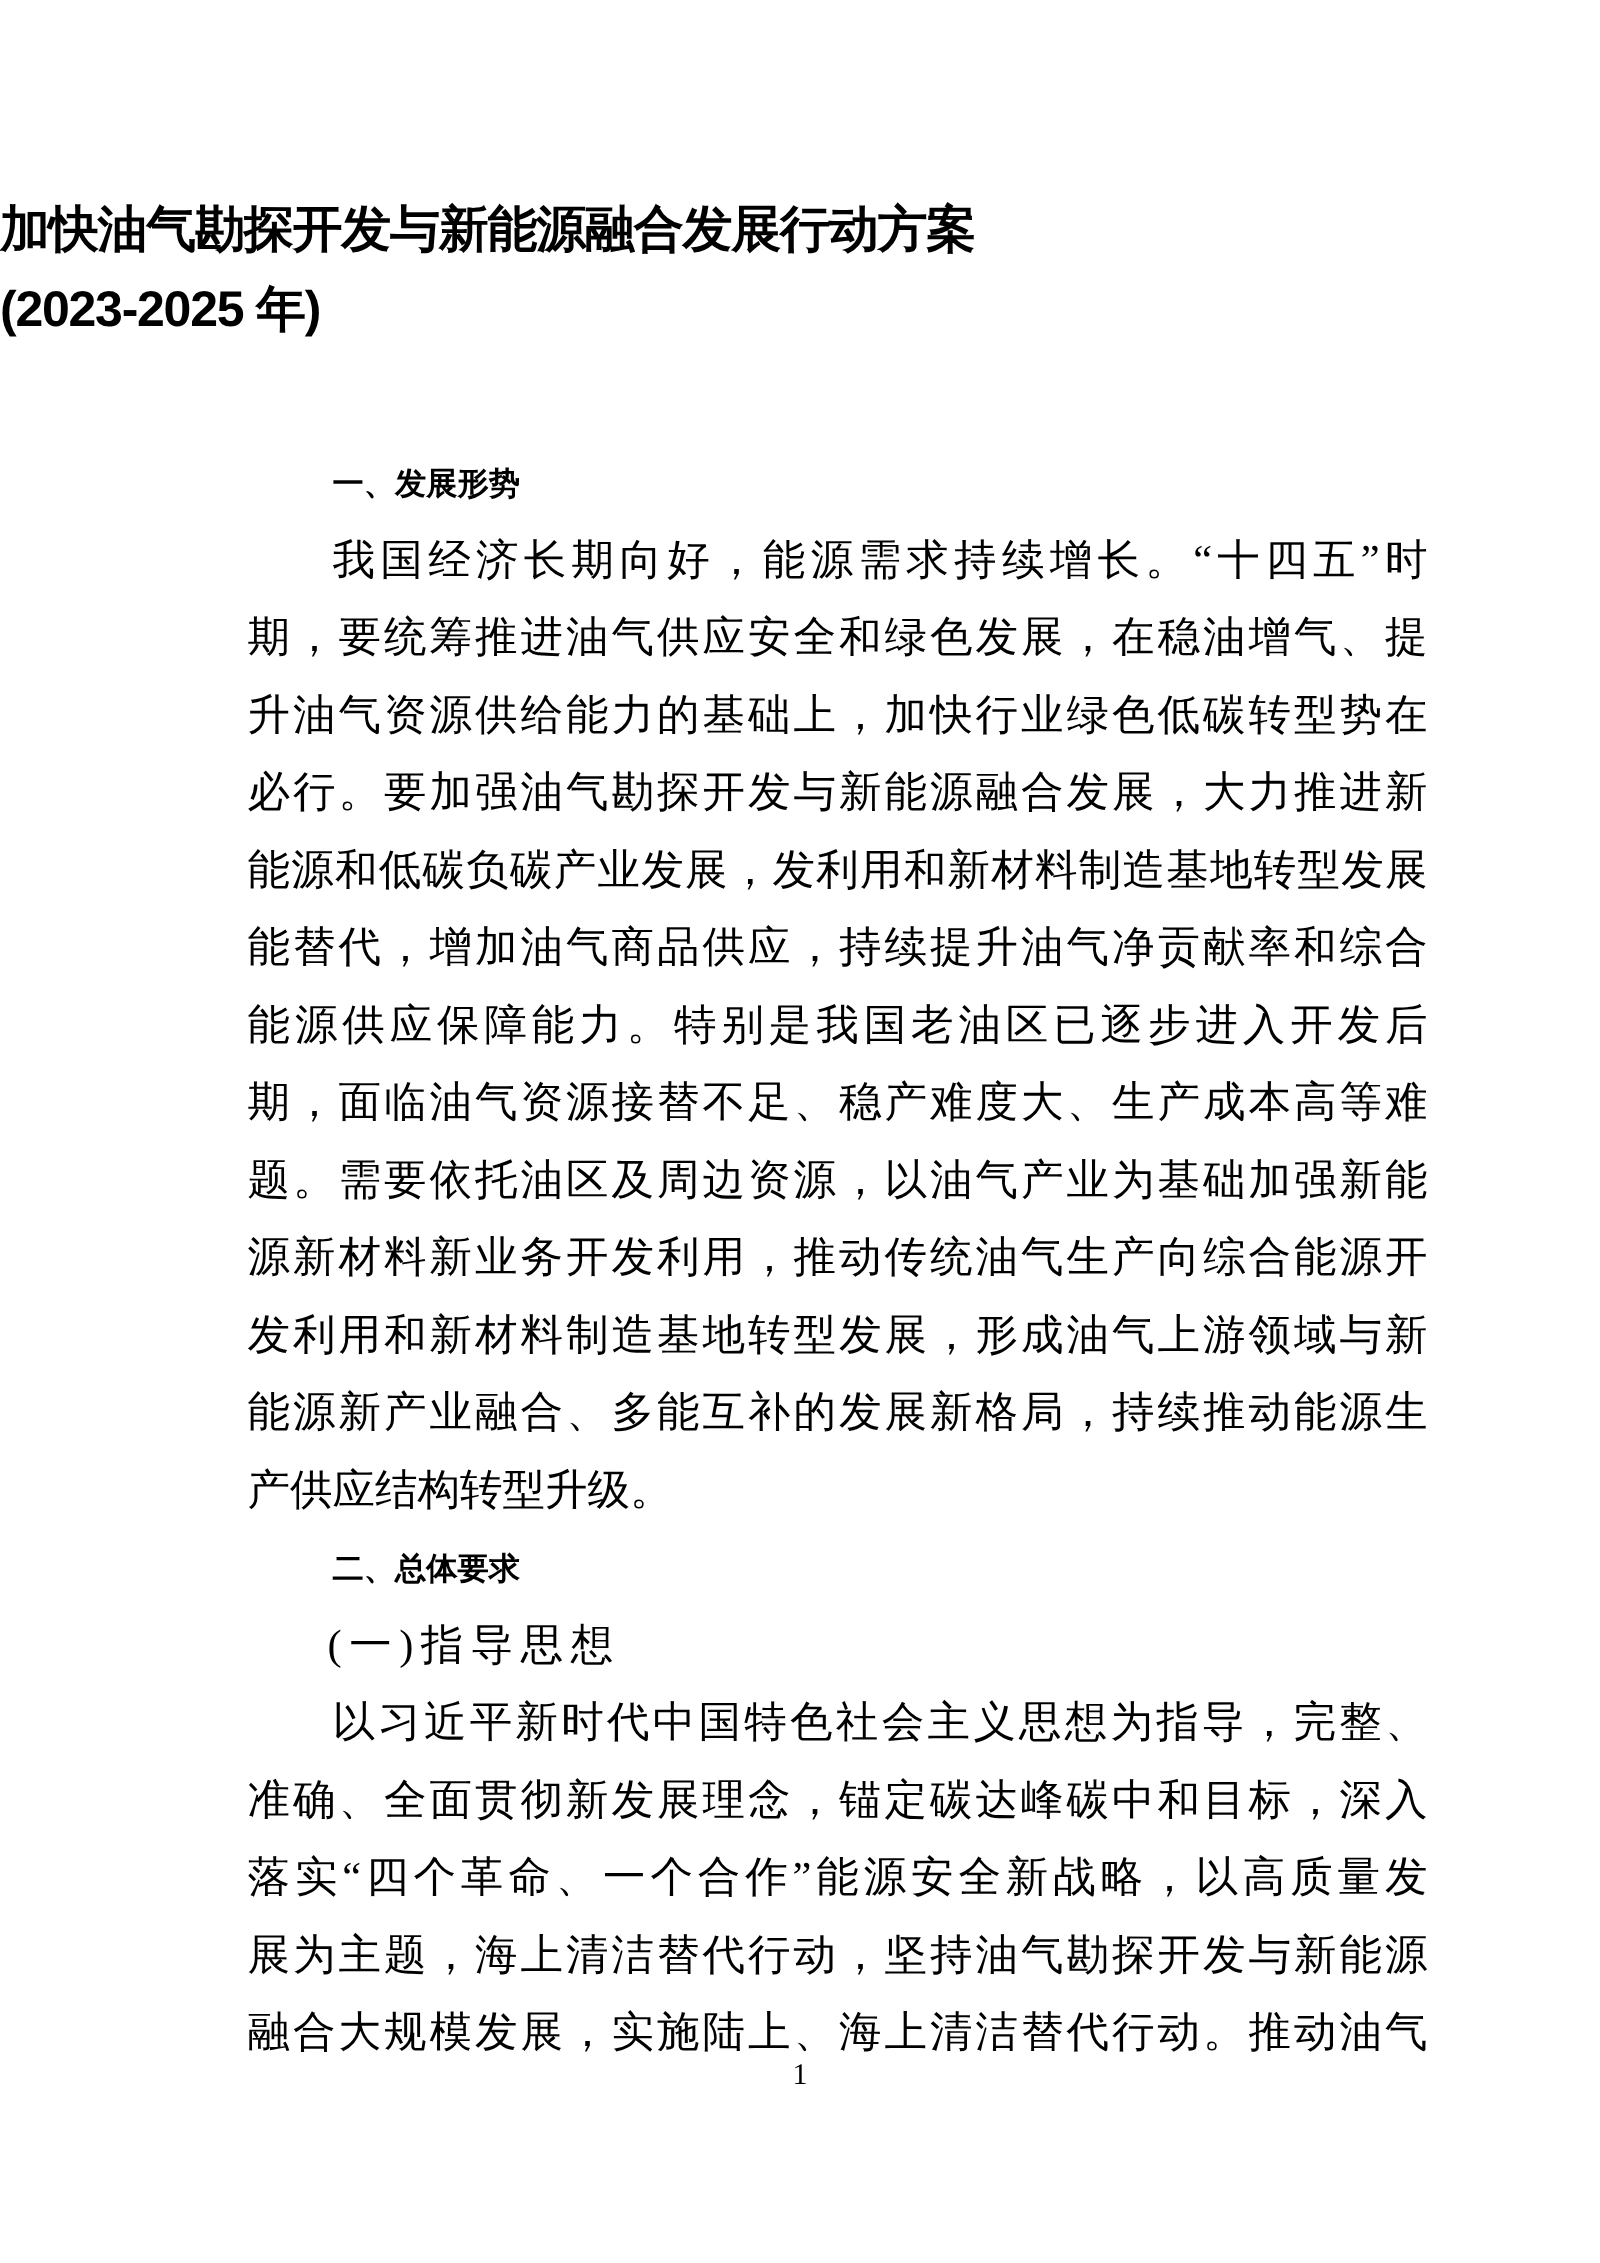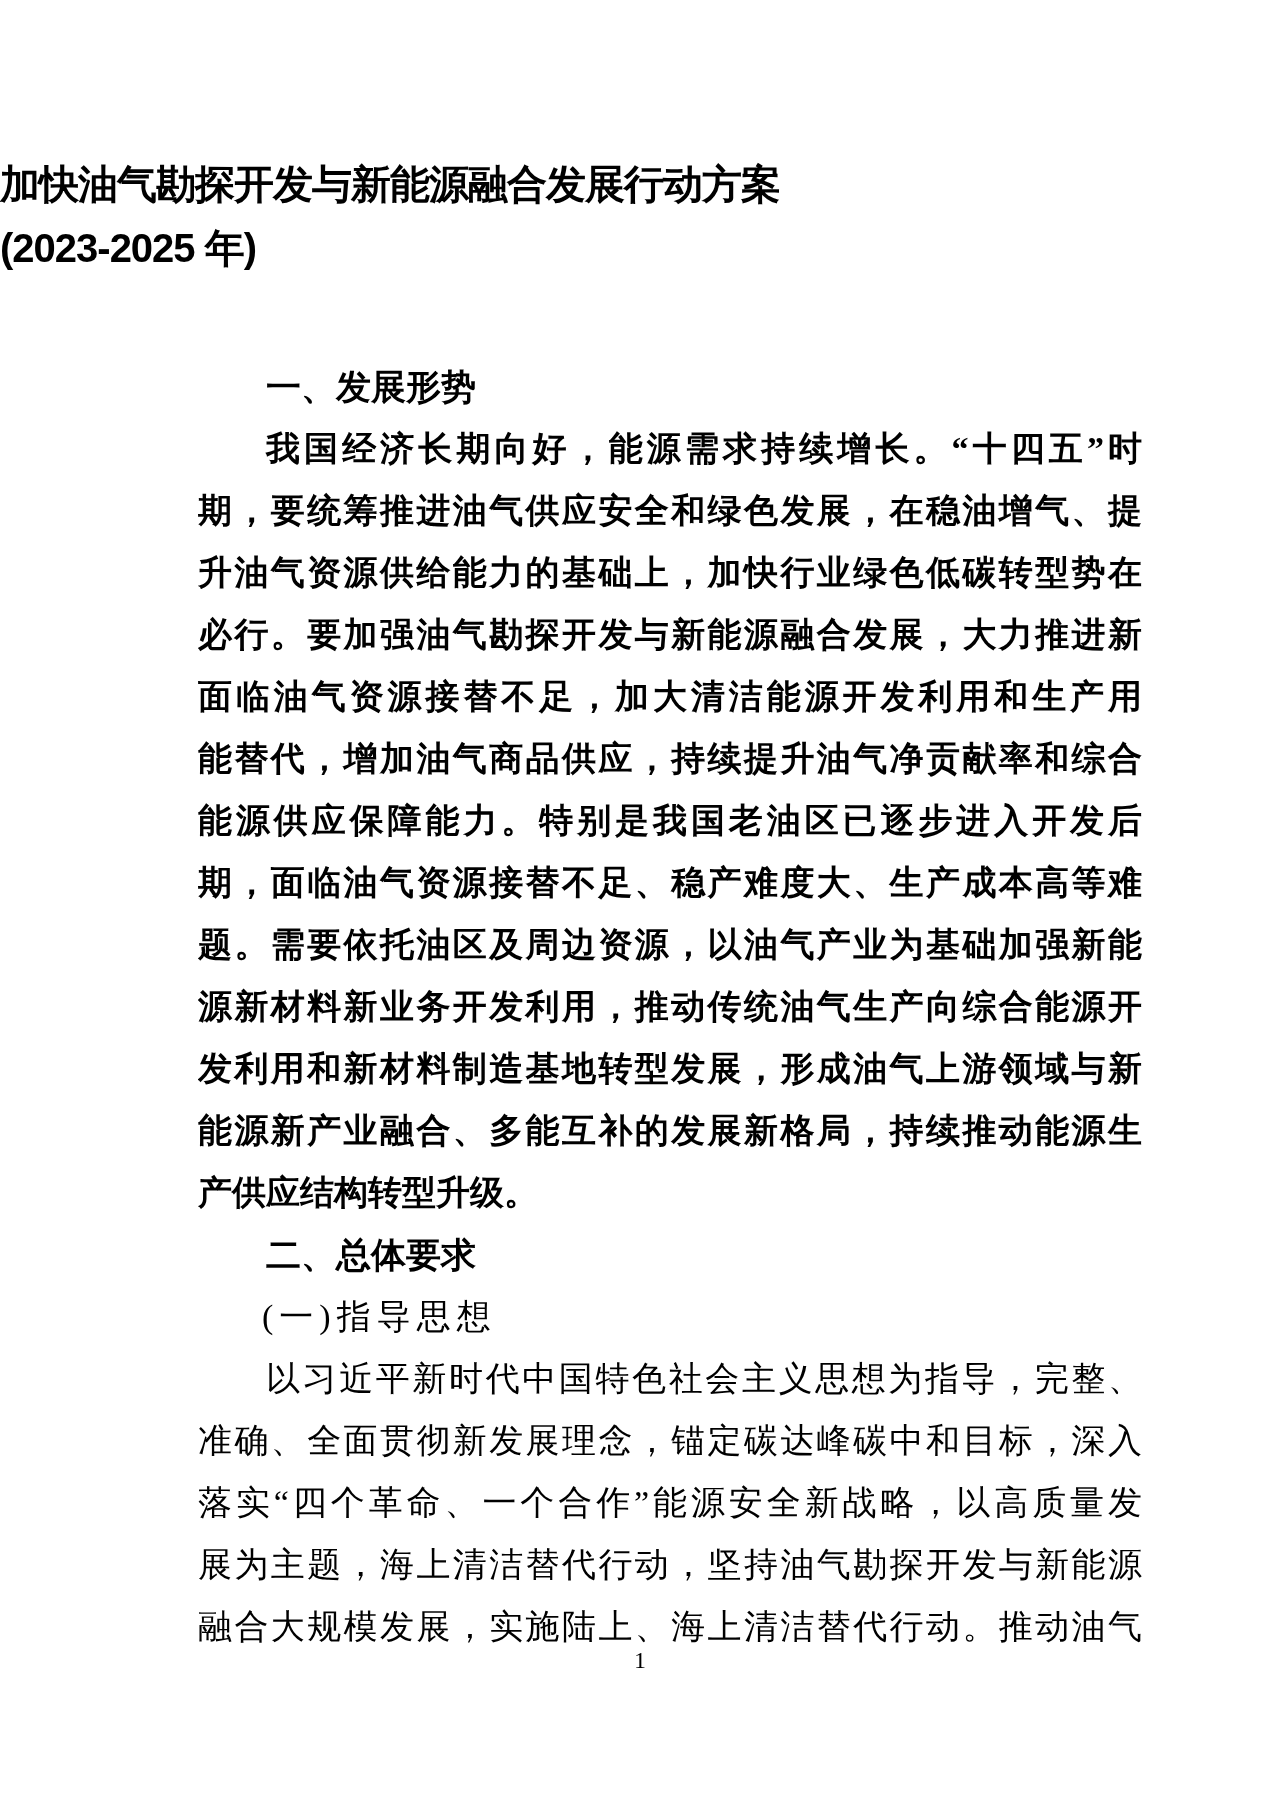--- a/index.html
+++ b/index.html
@@ -23,21 +23,21 @@
     font-weight: bold;
     font-size: 40px;
     line-height: 64px;
     letter-spacing: -1px;
   }
   .section-heading {
     position: absolute;
     left: 266px;
     font-family: "Liberation Sans", "DejaVu Sans", sans-serif;
     font-weight: bold;
-    font-size: 35px;
+    font-size: 25px;
     line-height: 62px;
     white-space: nowrap;
   }
   .subsection-heading {
     position: absolute;
     left: 262px;
     font-family: "Liberation Serif", "DejaVu Serif", serif;
     font-weight: normal;
     font-size: 34px;
     line-height: 62px;
@@ -53,21 +53,21 @@
   }
   .para .line {
     height: 62px;
     text-align: justify;
     text-align-last: justify;
     overflow: hidden;
   }
   .para .line.indent { padding-left: 68px; }
   .para .line.para-end { text-align-last: left; }
   #heading-1 { top: 356px; }
-  #para-1    { top: 418px; font-weight: bold; }
+  #para-1    { top: 418px; }
   #heading-2 { top: 1224px; text-align: center; }
   #subheading-1 { top: 1286px; }
   #para-2    { top: 1348px; }
   .page-number {
     position: absolute;
     top: 1645px;
     left: 0;
     width: 100%;
     text-align: center;
     font-family: "Liberation Serif", "DejaVu Serif", serif;
@@ -85,21 +85,21 @@
     <div>(2023-2025 年)</div>
   </div>
 
   <div class="section-heading" id="heading-1">一、发展形势</div>
 
   <div class="para" id="para-1">
       <div class="line indent">我国经济长期向好，能源需求持续增长。“十四五”时</div>
       <div class="line">期，要统筹推进油气供应安全和绿色发展，在稳油增气、提</div>
       <div class="line">升油气资源供给能力的基础上，加快行业绿色低碳转型势在</div>
       <div class="line">必行。要加强油气勘探开发与新能源融合发展，大力推进新</div>
-      <div class="line">面临油气资源接替不足，加大清洁能源开发利用和生产用</div>
+      <div class="line">能源和低碳负碳产业发展，发利用和新材料制造基地转型发展</div>
       <div class="line">能替代，增加油气商品供应，持续提升油气净贡献率和综合</div>
       <div class="line">能源供应保障能力。特别是我国老油区已逐步进入开发后</div>
       <div class="line">期，面临油气资源接替不足、稳产难度大、生产成本高等难</div>
       <div class="line">题。需要依托油区及周边资源，以油气产业为基础加强新能</div>
       <div class="line">源新材料新业务开发利用，推动传统油气生产向综合能源开</div>
       <div class="line">发利用和新材料制造基地转型发展，形成油气上游领域与新</div>
       <div class="line">能源新产业融合、多能互补的发展新格局，持续推动能源生</div>
       <div class="line para-end">产供应结构转型升级。</div>
     </div>
 

